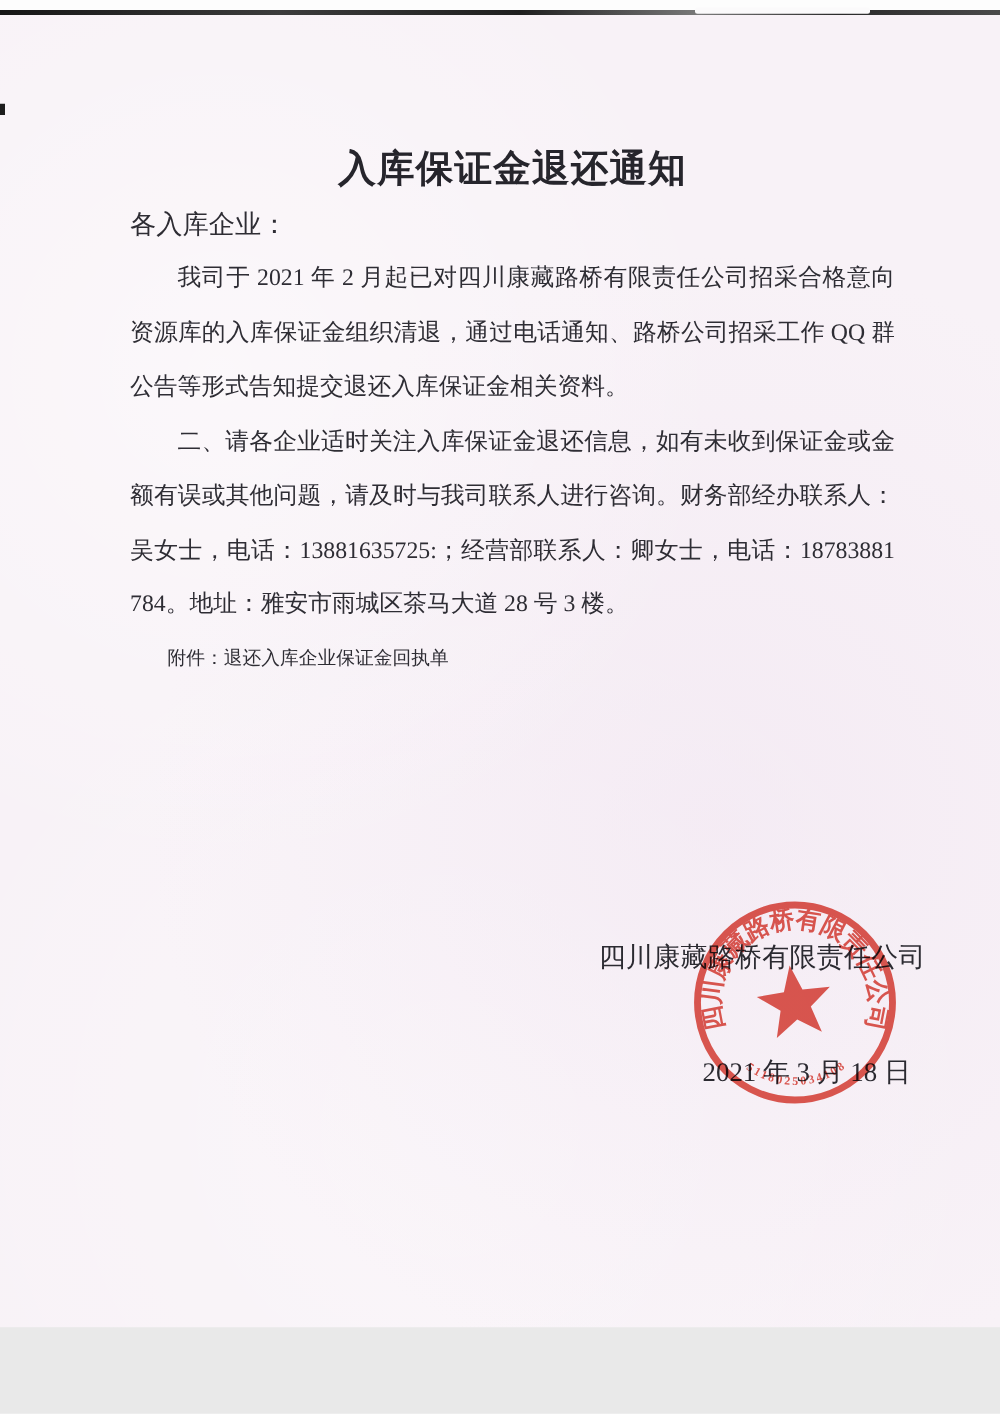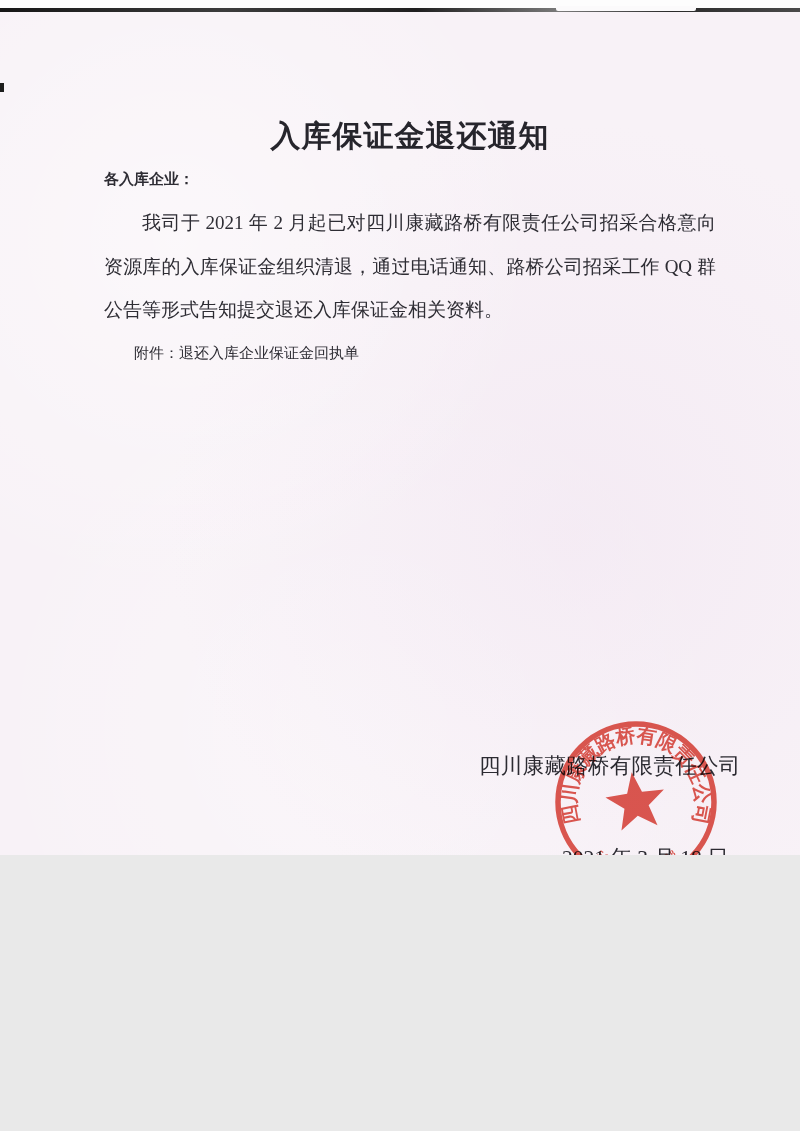--- a/index.html
+++ b/index.html
@@ -1,18 +1,18 @@
 <!DOCTYPE html>
 <html><head>
 <meta charset="utf-8">
 <style>
   html,body{margin:0;padding:0;background:#e9e9e9;}
   .page{
     position:relative;
-    width:800px;height:855px;
+    width:800px;height:1062px;
     margin:0 auto;
     overflow:hidden;
     background:
       radial-gradient(circle at 22% 28%, rgba(255,255,255,.45), transparent 42%),
       radial-gradient(circle at 72% 62%, rgba(241,229,241,.55), transparent 52%),
       radial-gradient(circle at 45% 85%, rgba(255,255,255,.35), transparent 45%),
       #f8f2f7;
     font-family:"Liberation Serif","DejaVu Serif",serif;
     color:#2e2d34;
   }
@@ -21,21 +21,21 @@
   .scan-top-line{position:absolute;left:0;top:8px;width:100%;height:4px;
     background:linear-gradient(90deg,#161616,#3c3c3c 28%,#1f1f1f 52%,#7a7a7a 70%,#2a2a2a 84%,#4a4a4a);}
   .scan-top-notch{position:absolute;left:556px;top:6px;width:140px;height:5px;background:#fbfafb;border-radius:2px;}
   .scan-left-mark{position:absolute;left:0;top:83px;width:4px;height:9px;background:#1d1d1d;}
 
   .content{position:absolute;left:104px;top:114px;width:612px;}
   .doc-title{
     margin:0;font-size:30px;line-height:44px;font-weight:bold;
     text-align:center;letter-spacing:1px;color:#26252c;
   }
-  .salutation{margin:0;font-size:15px;line-height:43px;font-weight:bold;}
+  .salutation{margin:0;font-size:21px;line-height:43px;}
   .para{
     margin:0;font-size:19px;line-height:43.5px;
     text-align:justify;text-indent:2em;
     word-break:break-all;
   }
   .closing{margin:27px 0 0;font-size:21px;line-height:43.5px;text-indent:2em;}
   .attachment{margin:0;font-size:15px;line-height:43.5px;text-indent:2em;}
 
   .sig-company{position:absolute;top:751px;left:479px;font-size:21.5px;letter-spacing:.3px;color:#2b2a31;}
   .sig-date{position:absolute;top:843px;left:562px;font-size:21.5px;color:#2b2a31;}
@@ -53,20 +53,21 @@
 
   <div class="scan-top-white"></div>
   <div class="scan-top-line"></div>
   <div class="scan-top-notch"></div>
   <div class="scan-left-mark"></div>
 
   <div class="content">
     <h1 class="doc-title">入库保证金退还通知</h1>
     <p class="salutation">各入库企业：</p>
     <p class="para">我司于 2021 年 2 月起已对四川康藏路桥有限责任公司招采合格意向资源库的入库保证金组织清退，通过电话通知、路桥公司招采工作 QQ 群公告等形式告知提交退还入库保证金相关资料。</p>
+    <p class="para">二、请各企业适时关注入库保证金退还信息，如有未收到保证金或金额有误或其他问题，请及时与我司联系人进行咨询。财务部经办联系人：吴女士，电话：13881635725:；经营部联系人：卿女士，电话：18783881784。地址：雅安市雨城区茶马大道 28 号 3 楼。</p>
     <p class="attachment">附件：退还入库企业保证金回执单</p>
   </div>
 
   <div class="sig-company">四川康藏路桥有限责任公司</div>
   <div class="sig-date">2021 年 3 月 18 日</div>
 
   <svg class="stamp" viewBox="0 0 170 170" xmlns="http://www.w3.org/2000/svg">
     <defs>
       <path id="ringPath" d="M 28.6 105.5 A 60 60 0 1 1 141.4 105.5" fill="none"></path>
       <path id="codePath" d="M 42.6 135.6 A 66 66 0 0 0 127.4 135.6" fill="none"></path>

